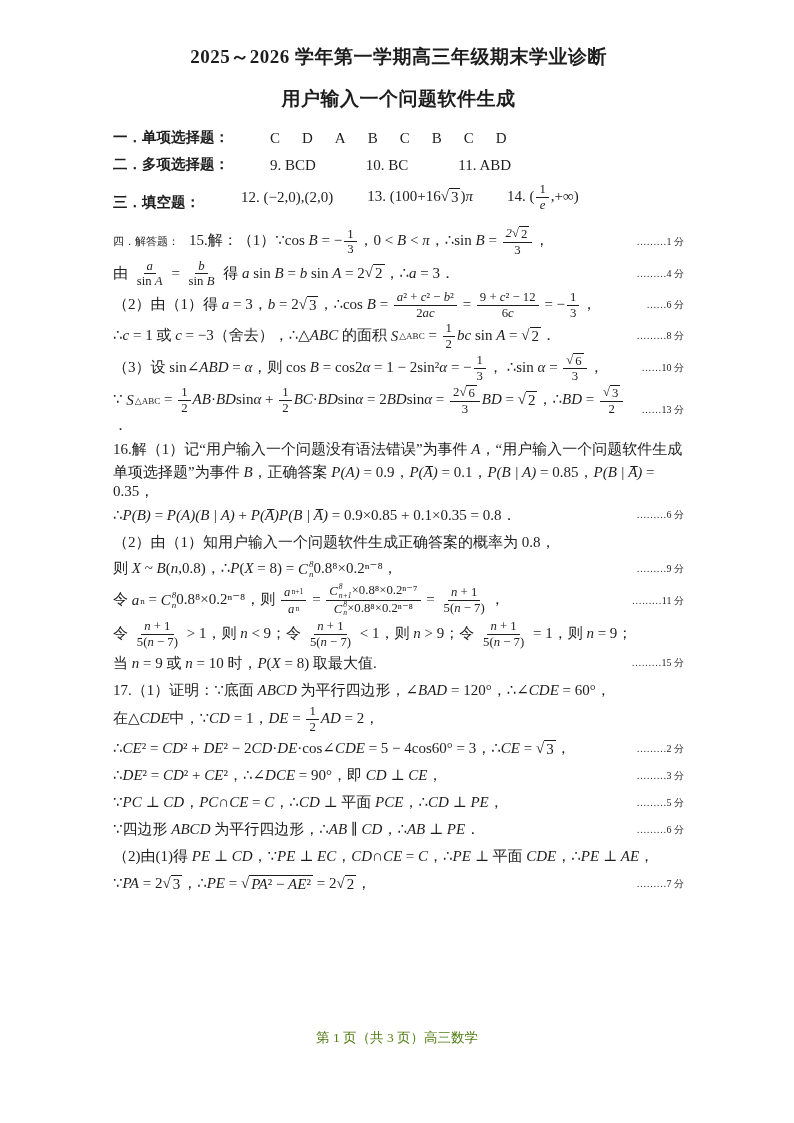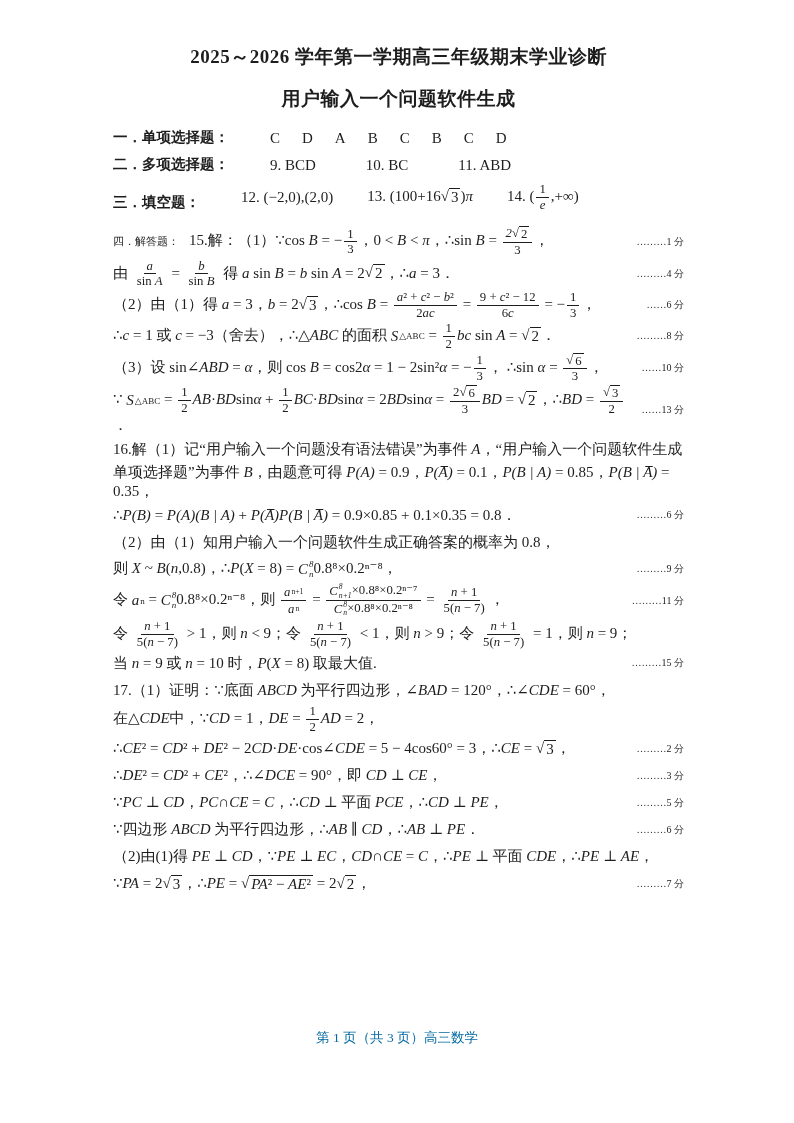--- a/index.html
+++ b/index.html
@@ -22,21 +22,21 @@
   .frac{display:inline-flex;flex-direction:column;align-items:center;vertical-align:middle;text-align:center;font-size:0.85em;line-height:1.15;margin:0 2px;}
   .fnum{border-bottom:1px solid #1d1d1d;padding:0 3px;white-space:nowrap;}
   .fden{padding:0 3px;white-space:nowrap;}
   .sqrt{display:inline-flex;align-items:flex-start;white-space:nowrap;vertical-align:baseline;}
   .rsign{font-style:normal;}
   .rbar{border-top:1px solid #1d1d1d;padding:0 2px;}
   .stk{display:inline-flex;align-items:center;white-space:nowrap;vertical-align:middle;}
   .stb{font-style:italic;}
   .stc{display:inline-flex;flex-direction:column;align-items:flex-start;font-size:0.6em;line-height:1.1;margin-left:1px;font-style:italic;}
   .subonly{font-size:0.6em;vertical-align:-0.45em;margin-left:1px;}
-  .footer{position:absolute;bottom:76px;left:0;right:0;text-align:center;font-size:13.5px;color:#0369a1;}
+  .footer{position:absolute;bottom:76px;left:0;right:0;text-align:center;font-size:13.5px;color:#4d7c0f;}
 </style>
 </head>
 <body>
 
 <div class="doc">
   <div class="title1">2025～2026 学年第一学期高三年级期末学业诊断</div>
   <div class="title2">用户输入一个问题软件生成</div>
   <div id="answer-rows">
       <div class="crow">
         <span class="lbl">一．单项选择题：</span>
@@ -168,21 +168,21 @@
                 <span class="rbar"><span class="t-x">3</span></span>
               </span></span>
             <span class="fden"><span class="t-x">2</span></span>
           </span><span class="t-x">．</span></span>
         <span class="score">……13 分</span>
       </div>
       <div class="line">
         <span class="lc"><span class="t-x">16.解（1）记“用户输入一个问题没有语法错误”为事件 </span><span class="t-m">A</span><span class="t-x">，“用户输入一个问题软件生成</span></span>
       </div>
       <div class="line">
-        <span class="lc"><span class="t-x">单项选择题”为事件 </span><span class="t-m">B</span><span class="t-x">，由题意可得 </span><span class="t-m">P(A)</span><span class="t-x"> = 0.9，</span><span class="t-m">P(A̅)</span><span class="t-x"> = 0.1，</span><span class="t-m">P(B | A)</span><span class="t-x"> = 0.85，</span><span class="t-m">P(B | A̅)</span><span class="t-x"> = 0.35，</span></span>
+        <span class="lc"><span class="t-x">单项选择题”为事件 </span><span class="t-m">B</span><span class="t-x">，正确答案 </span><span class="t-m">P(A)</span><span class="t-x"> = 0.9，</span><span class="t-m">P(A̅)</span><span class="t-x"> = 0.1，</span><span class="t-m">P(B | A)</span><span class="t-x"> = 0.85，</span><span class="t-m">P(B | A̅)</span><span class="t-x"> = 0.35，</span></span>
       </div>
       <div class="line">
         <span class="lc"><span class="t-x">∴</span><span class="t-m">P(B)</span><span class="t-x"> = </span><span class="t-m">P(A)(B | A)</span><span class="t-x"> + </span><span class="t-m">P(A̅)P(B | A̅)</span><span class="t-x"> = 0.9×0.85 + 0.1×0.35 = 0.8．</span></span>
         <span class="score">………6 分</span>
       </div>
       <div class="line">
         <span class="lc"><span class="t-x">（2）由（1）知用户输入一个问题软件生成正确答案的概率为 0.8，</span></span>
       </div>
       <div class="line">
         <span class="lc"><span class="t-x">则 </span><span class="t-m">X</span><span class="t-x"> ~ </span><span class="t-m">B</span><span class="t-x">(</span><span class="t-m">n</span><span class="t-x">,0.8)，∴</span><span class="t-m">P</span><span class="t-x">(</span><span class="t-m">X</span><span class="t-x"> = 8) = </span><span class="stk">

